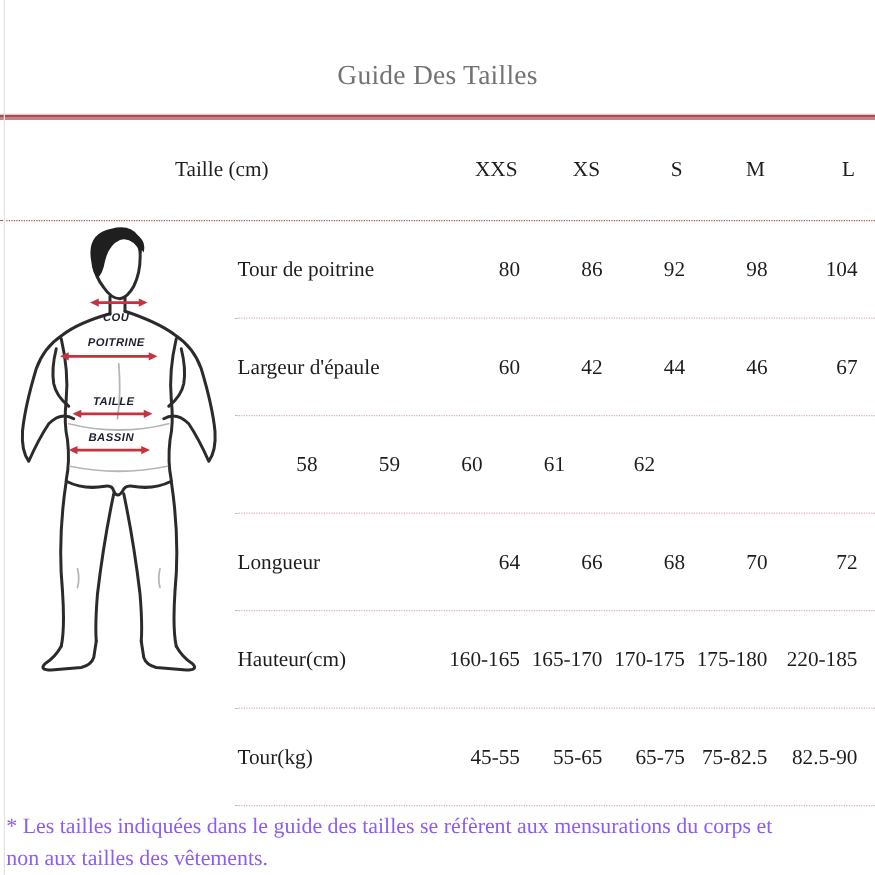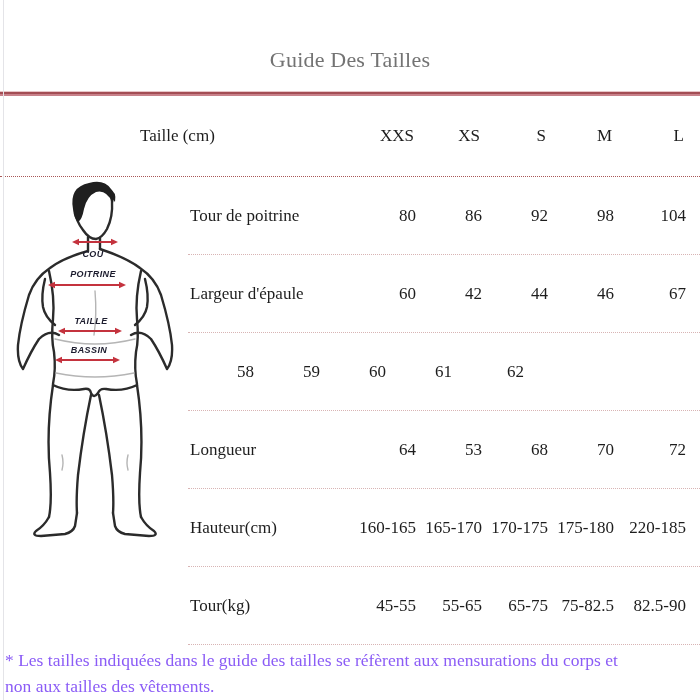--- a/index.html
+++ b/index.html
@@ -172,21 +172,21 @@
       <div class="row">
         <div class="szcell">58</div>
         <div class="szcell">59</div>
         <div class="szcell">60</div>
         <div class="szcell">61</div>
         <div class="szcell last">62</div>
       </div>
       <div class="row">
         <div class="row-label">Longueur</div>
         <div class="szcell">64</div>
-        <div class="szcell">53</div>
+        <div class="szcell">66</div>
         <div class="szcell">68</div>
         <div class="szcell">70</div>
         <div class="szcell last">72</div>
       </div>
       <div class="row">
         <div class="row-label">Hauteur(cm)</div>
         <div class="szcell">160-165</div>
         <div class="szcell">165-170</div>
         <div class="szcell">170-175</div>
         <div class="szcell">175-180</div>

